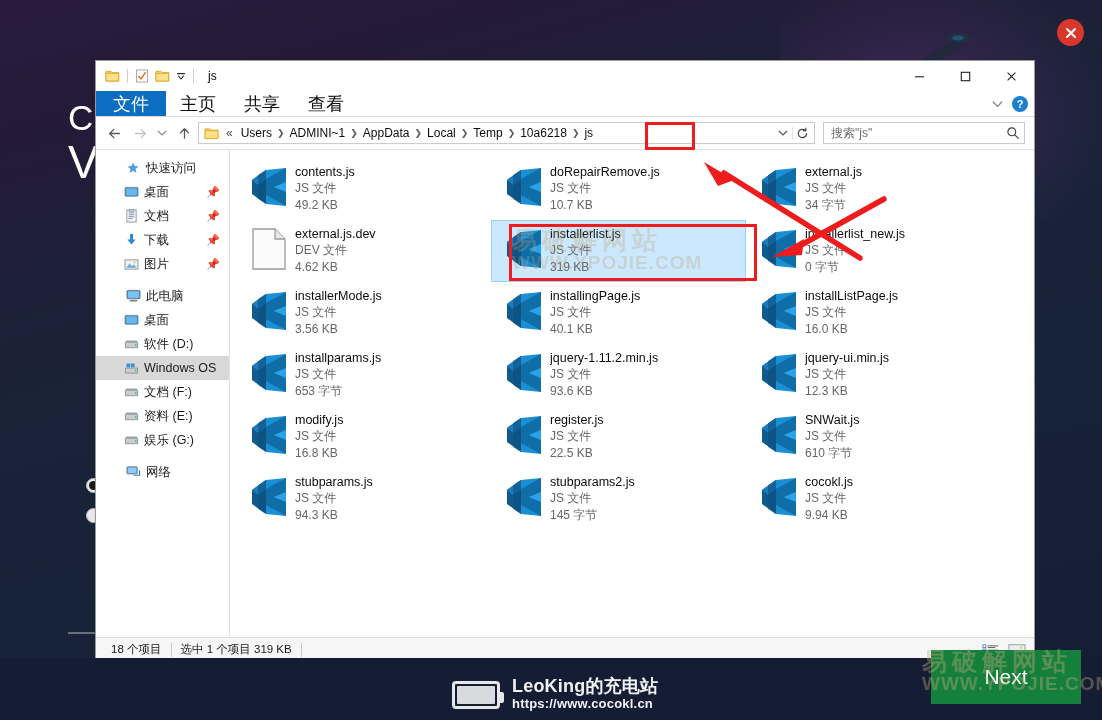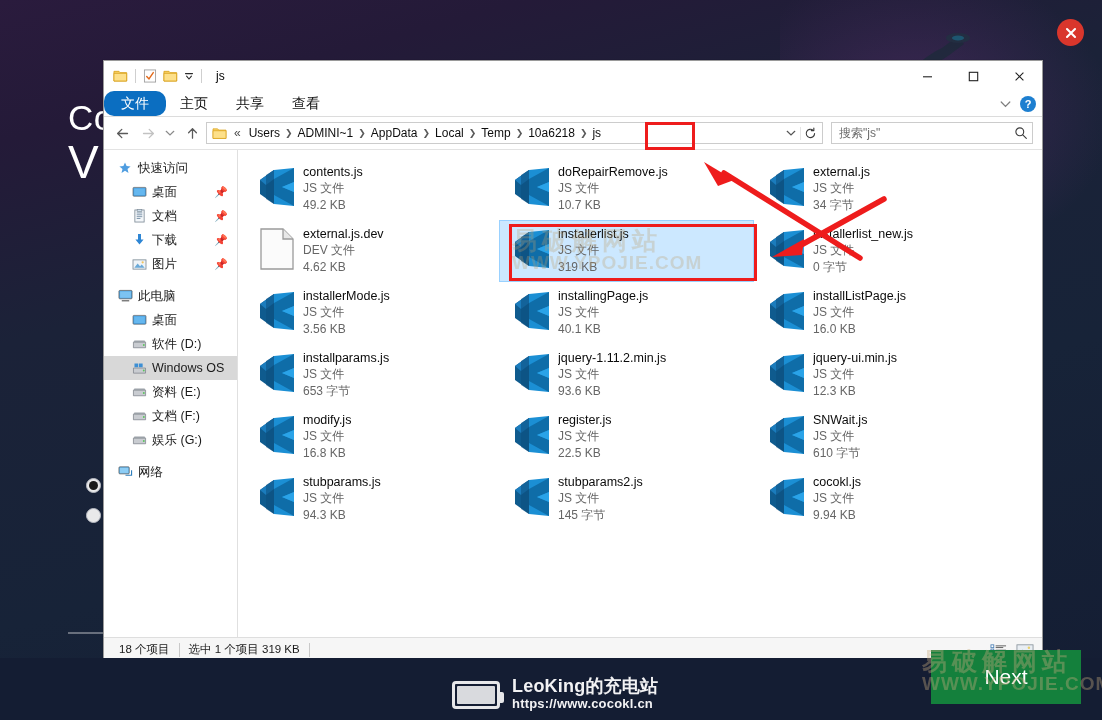--- a/index.html
+++ b/index.html
@@ -92,21 +92,21 @@
     width: 150px; height: 54px;
     background: #14803c;
     border: none; cursor: pointer;
     color: #ffffff; font-size: 21px;
     font-family: "Liberation Sans", sans-serif;
     display: flex; align-items: center; justify-content: center;
   }
 
   
   .explorer {
-    position: absolute; left: 103px; top: 60px;
+    position: absolute; left: 95px; top: 60px;
     width: 940px; height: 602px;
     background: #ffffff;
     border: 1px solid #9a9a9a;
     display: flex; flex-direction: column;
     box-shadow: 0 0 0 1px rgba(0,0,0,.05);
   }
 
   
   .titlebar {
     height: 30px; background: #ffffff;
@@ -132,23 +132,22 @@
   .ribbon {
     height: 26px; flex: 0 0 26px;
     display: flex; align-items: stretch;
     border-bottom: 1px solid #dcdcdc;
     position: relative;
     background: #fff;
   }
   .rtab {
     padding: 0 14px;
     display: flex; align-items: center;
-    font-size: 14px; color: #111;
+    font-size: 18px; color: #111;
     cursor: pointer;
-    border-radius: 10px;
   }
   .rtab.file {
     background: #0b6ec1; color: #fff;
     padding: 0 17px;
   }
   .ribbon-right {
     position: absolute; right: 6px; top: 0; height: 26px;
     display: flex; align-items: center; gap: 9px;
   }
   .help-btn {
@@ -216,21 +215,21 @@
   
   .navpane {
     width: 134px; flex: 0 0 134px;
     background: #ffffff;
     border-right: 1px solid #e0e0e0;
     padding-top: 6px;
     overflow: hidden;
   }
   .nav-item {
     height: 24px; display: flex; align-items: center;
-    padding-left: 12px; font-size: 12.5px; color: #1a1a1a;
+    padding-left: 28px; font-size: 12.5px; color: #1a1a1a;
     cursor: pointer; position: relative;
   }
   .nav-item.sel { background: #d8d8d8; }
   .nav-item .ico {
     width: 18px; flex: 0 0 18px;
     display: flex; align-items: center; justify-content: center;
     margin-right: 4px;
   }
   .nav-item.child { padding-left: 26px; }
   .nav-item .pin {
@@ -570,32 +569,32 @@
       </div>
 
       <div class="nav-item child">
         <span class="ico">
           <svg width="15" height="12" viewBox="0 0 16 12">
             <path d="M1.5 4h13v6h-13z" fill="#c9ccd1" stroke="#7c8289" stroke-width=".8"></path>
             <path d="M2.6 2.2h10.8L14.5 4H1.5z" fill="#9ba1a8"></path>
             <circle cx="12.6" cy="7" r="1" fill="#58c45a"></circle>
           </svg>
         </span>
-        <span>资料 (E:)</span>
+        <span>文档 (F:)</span>
       </div>
 
       <div class="nav-item child">
         <span class="ico">
           <svg width="15" height="12" viewBox="0 0 16 12">
             <path d="M1.5 4h13v6h-13z" fill="#c9ccd1" stroke="#7c8289" stroke-width=".8"></path>
             <path d="M2.6 2.2h10.8L14.5 4H1.5z" fill="#9ba1a8"></path>
             <circle cx="12.6" cy="7" r="1" fill="#58c45a"></circle>
           </svg>
         </span>
-        <span>文档 (F:)</span>
+        <span>资料 (E:)</span>
       </div>
 
       <div class="nav-item child">
         <span class="ico">
           <svg width="15" height="12" viewBox="0 0 16 12">
             <path d="M1.5 4h13v6h-13z" fill="#c9ccd1" stroke="#7c8289" stroke-width=".8"></path>
             <path d="M2.6 2.2h10.8L14.5 4H1.5z" fill="#9ba1a8"></path>
             <circle cx="12.6" cy="7" r="1" fill="#58c45a"></circle>
           </svg>
         </span>

